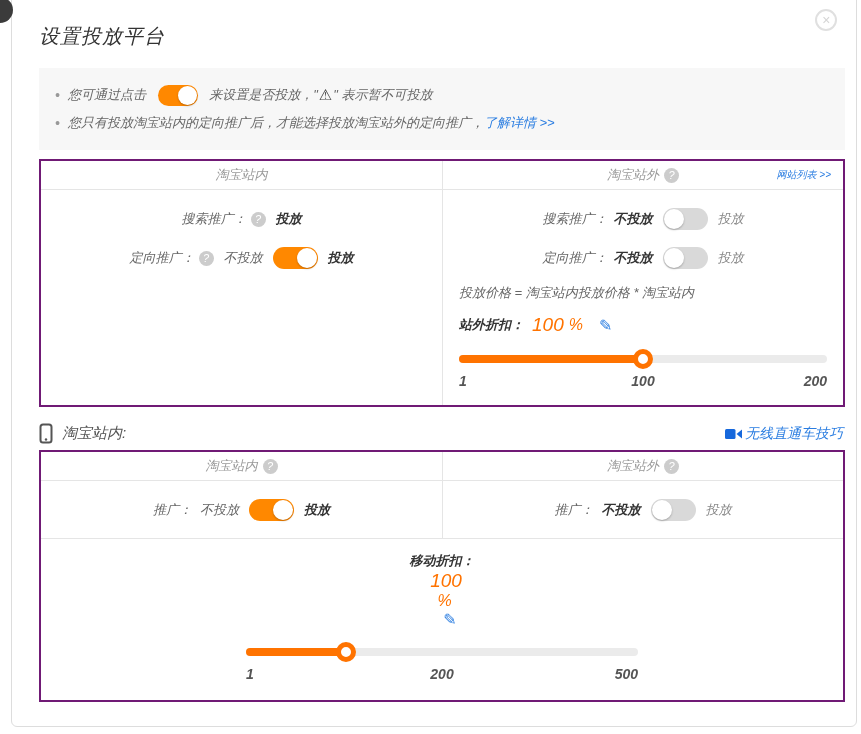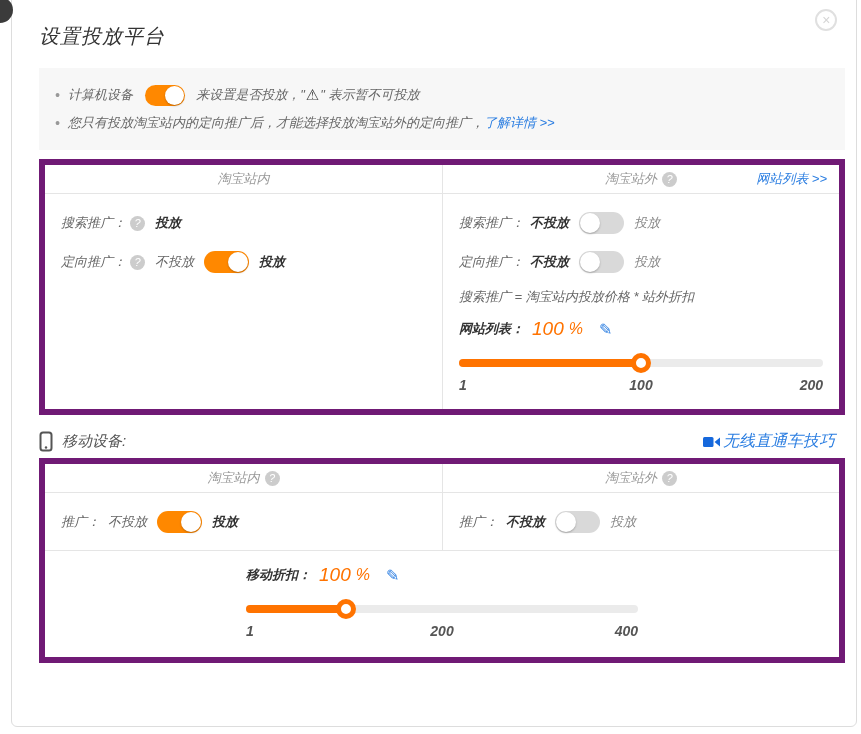--- a/index.html
+++ b/index.html
@@ -23,32 +23,32 @@
   .notice { margin-top:18px; background:#f7f7f7; padding:13px 16px; }
   .notice-row { display:flex; align-items:center; font-size:13px; color:#666; height:28px; }
   .bullet { color:#999; margin-right:8px; font-size:14px; }
   .notice-row .seg { white-space:pre; }
   .warn-icon { color:#444; font-weight:bold; font-size:15px; margin:0 1px; }
   a.link { color:#2a7de1; text-decoration:none; cursor:pointer; }
 
   .section-head { display:flex; align-items:center; margin-top:17px; }
   .section-head .grow { flex:1; }
   .section-label { font-size:15px; color:#555; margin-left:9px; }
-  .tips-link { font-size:16px; display:flex; align-items:center; gap:3px; margin-right:10px; }
-
-  .ptable { margin-top:9px; border:6px solid #701a75; display:flex; }
+  .tips-link { font-size:14px; display:flex; align-items:center; gap:3px; margin-right:2px; }
+
+  .ptable { margin-top:9px; border:2px solid #701a75; display:flex; }
   .col { width:50%; }
   .col.right { border-left:1px solid #e5e5e5; }
   .col-header { position:relative; height:29px; line-height:28px; text-align:center;
     color:#999; font-size:13px; border-bottom:1px solid #e5e5e5;
     display:flex; align-items:center; justify-content:center; gap:5px; }
-  .col-header .hdr-link { position:absolute; right:12px; top:0; font-size:13px;margin-left:28px; }
+  .col-header .hdr-link { position:absolute; right:12px; top:0; font-size:10px;margin-left:28px; }
   .col-body { padding:13px 16px 16px 16px; font-size:13px; color:#666; }
 
-  .trow { display:flex; align-items:center; height:24px; margin-top:8px; }
+  .trow { display:flex; align-items:center; height:24px; margin-top:8px;justify-content:center; }
   .trow:first-child { margin-top:4px; }
   .trow .lab { color:#666; }
   .state-on-label { color:#333; font-weight:bold; }
   .state-off-label { color:#666; }
   .dim { color:#888; }
 
   .help-icon { display:inline-block; width:15px; height:15px; border-radius:50%;
     background:#ccc; color:#fff; font-size:11px; line-height:15px; text-align:center;
     margin:0 4px; cursor:pointer; }
   .help-icon::after { content:"?"; }
@@ -83,39 +83,39 @@
     background:#fff; border:5px solid #ff7300; transform:translateX(-50%); cursor:grab; }
   .s50 .fill { width:50%; } .s50 .handle { left:50%; }
   .s25 .fill { width:25.5%; } .s25 .handle { left:25.5%; }
 
   .ticks { position:relative; display:flex; justify-content:space-between;
     margin-top:4px; font-size:14px; font-weight:bold; color:#555; }
   .ticks .mid { position:absolute; left:50%; transform:translateX(-50%); }
 
   .mobile-footer { border-top:1px solid #e5e5e5; padding:13px 0 18px 0; }
   .mf-inner { width:392px; margin:0 auto; }
-  .mf-discount { display:flex; align-items:center; justify-content:flex-start; }
+  .mf-discount { display:flex; align-items:center; justify-content:flex-end;flex-direction:column; }
 
   .dev-icon { flex:none; }
 </style>
 </head>
 <body>
 
 <div class="stage">
   <div class="corner-bubble"></div>
 
   <div class="dialog">
     <div class="close-btn"></div>
 
     <div class="page-title">设置投放平台</div>
 
     <div class="notice">
       <div class="notice-row">
         <span class="bullet">•</span>
-        <span class="seg">计算机设备 </span>
+        <span class="seg">您可通过点击 </span>
         <span class="toggle on small">
             <span class="knob"></span>
           </span>
         <span class="seg"> 来设置是否投放，"</span>
         <span class="warn-icon">⚠</span>
         <span class="seg">" 表示暂不可投放</span>
       </div>
       <div class="notice-row">
         <span class="bullet">•</span>
         <span class="seg">您只有投放淘宝站内的定向推广后，才能选择投放淘宝站外的定向推广，</span>
@@ -164,24 +164,24 @@
           </div>
           <div class="trow" style="margin-top:15px;">
             <span class="lab">定向推广：</span>
             <span class="state-on-label" style="margin-left:6px;">不投放</span>
             <span class="toggle off">
                 <span class="knob"></span>
               </span>
             <span class="dim">投放</span>
           </div>
 
-          <div class="formula">搜索推广 = 淘宝站内投放价格 * 站外折扣</div>
+          <div class="formula">投放价格 = 淘宝站内投放价格 * 淘宝站内</div>
 
           <div class="discount-row">
-            <span class="discount-label">网站列表：</span>
+            <span class="discount-label">站外折扣：</span>
             <span class="discount-value">100</span>
             <span class="discount-unit">%</span>
             <span class="edit-icon"></span>
           </div>
 
           <div class="slider s50">
             <div class="track"></div>
             <div class="fill"></div>
             <div class="handle"></div>
           </div>
@@ -192,21 +192,21 @@
           </div>
         </div>
       </div>
     </div>
 
     <div class="section-head" style="margin-top:16px;">
       <svg class="dev-icon" width="14" height="21" viewBox="0 0 14 21">
         <rect x="1.5" y="1.5" width="11" height="18" rx="2.5" fill="none" stroke="#555" stroke-width="2"></rect>
         <circle cx="7" cy="16.5" r="1.2" fill="#555"></circle>
       </svg>
-      <span class="section-label">移动设备:</span>
+      <span class="section-label">淘宝站内:</span>
       <span class="grow"></span>
       <a class="link tips-link">
         <svg width="17" height="12" viewBox="0 0 17 12">
           <rect x="0" y="1" width="10.5" height="10" rx="1.5" fill="#1668dc"></rect>
           <path d="M11.5 6 L17 1.5 V10.5 Z" fill="#1668dc"></path>
         </svg>
         <span>无线直通车技巧</span>
       </a>
     </div>
 
@@ -254,20 +254,20 @@
             <span class="edit-icon"></span>
           </div>
           <div class="slider s25">
             <div class="track"></div>
             <div class="fill"></div>
             <div class="handle"></div>
           </div>
           <div class="ticks">
             <span>1</span>
             <span class="mid">200</span>
-            <span>400</span>
+            <span>500</span>
           </div>
         </div>
       </div>
     </div>
 
   </div>
 </div>
 
 </body></html>

